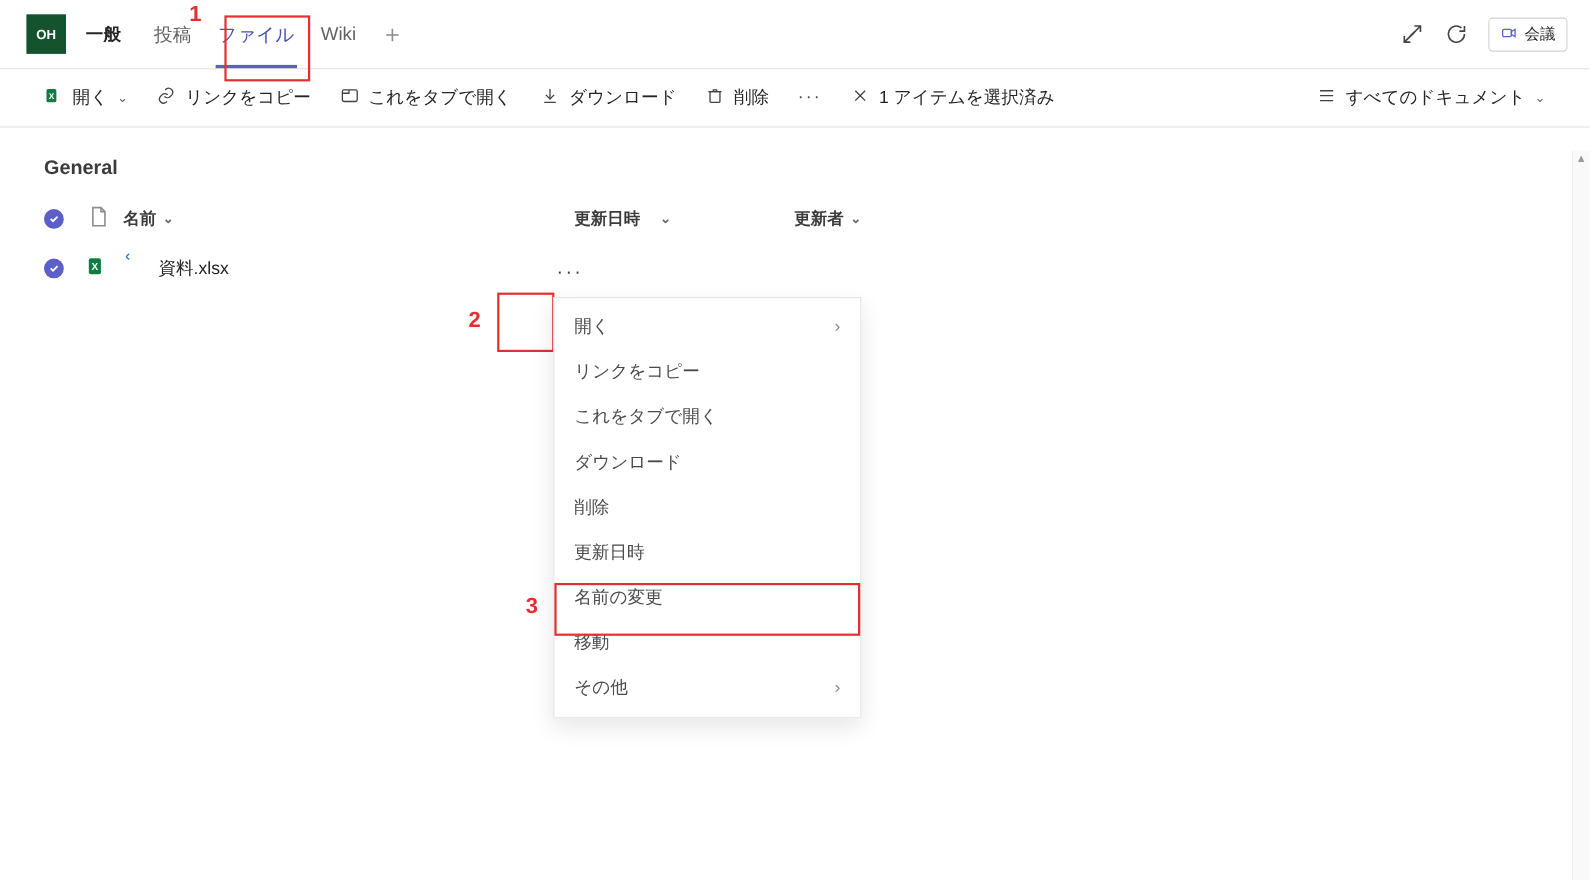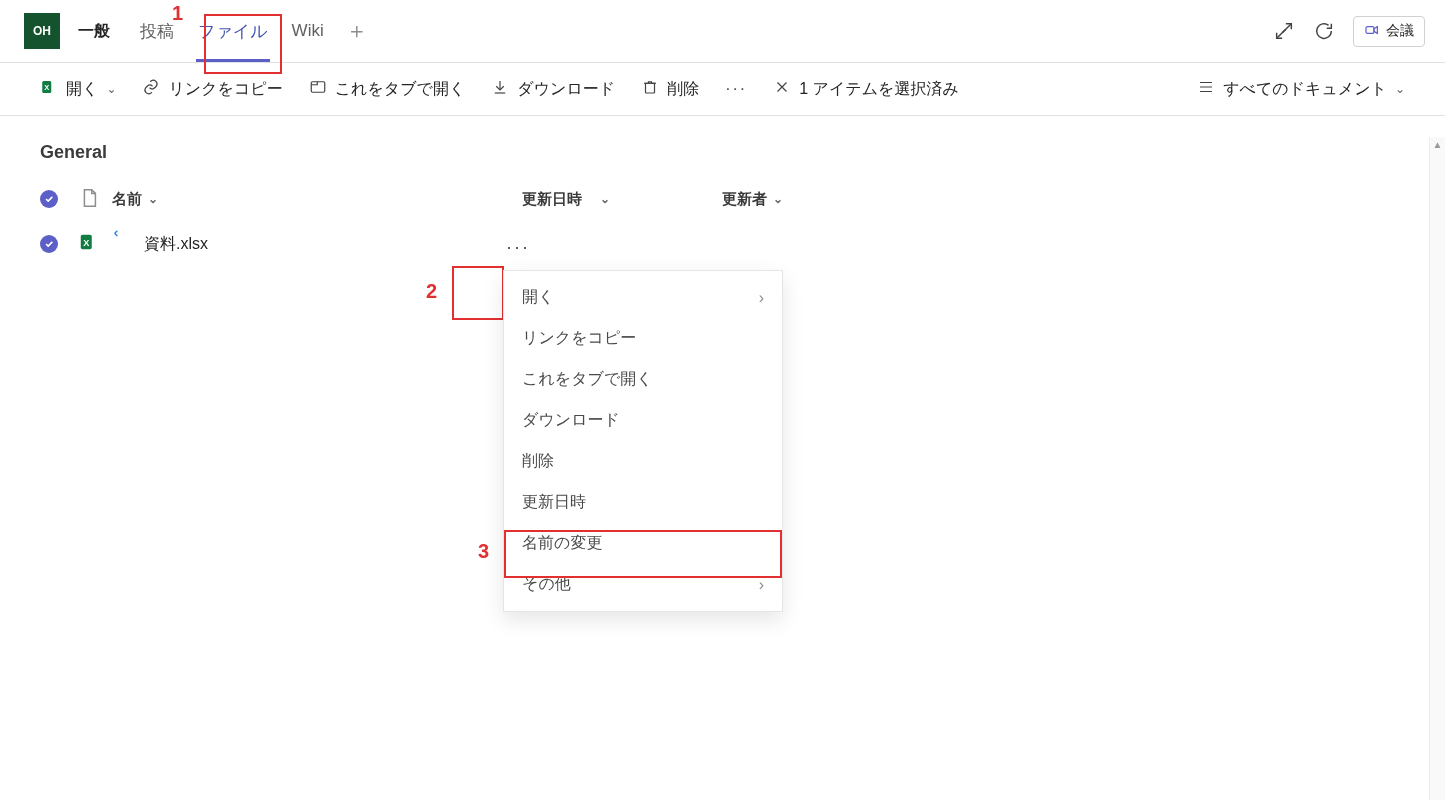--- a/index.html
+++ b/index.html
@@ -265,20 +265,23 @@
   <div class="menu-item">
       <span>削除</span>
     </div>
   <div class="menu-item">
       <span>更新日時</span>
     </div>
   <div class="menu-item">
       <span>名前の変更</span>
     </div>
   <div class="menu-item">
+      <span>移動</span>
+    </div>
+  <div class="menu-item">
     <span>その他</span>
     <span style="color:#8d8d8d;">›</span>
   </div>
 </div>
 
 <div class="annot-box" style="left:504px; top:530px; width:278px; height:48px;"></div>
 <div class="annot-num" style="left:478px; top:540px;">3</div>
 
 <div class="fake-scroll">
     <div class="up">▲</div>

